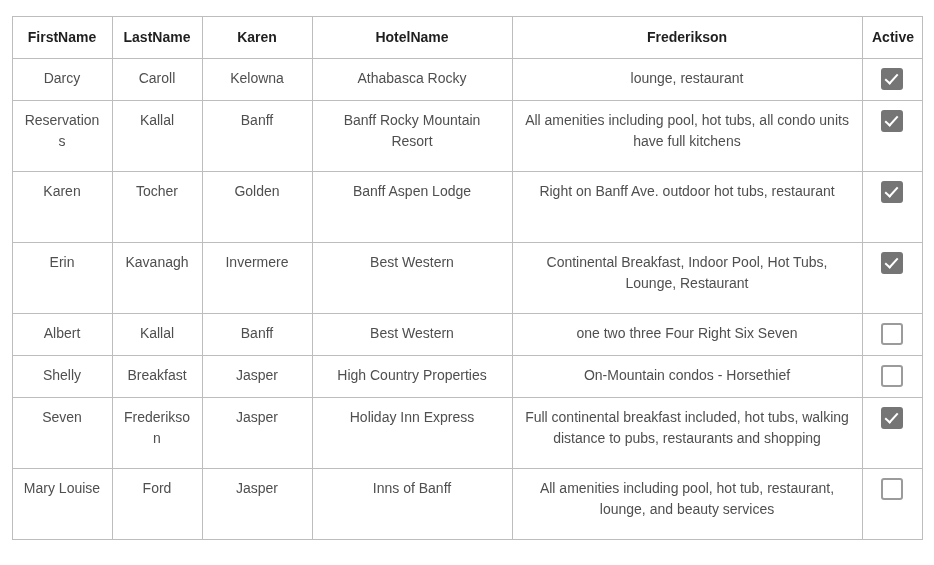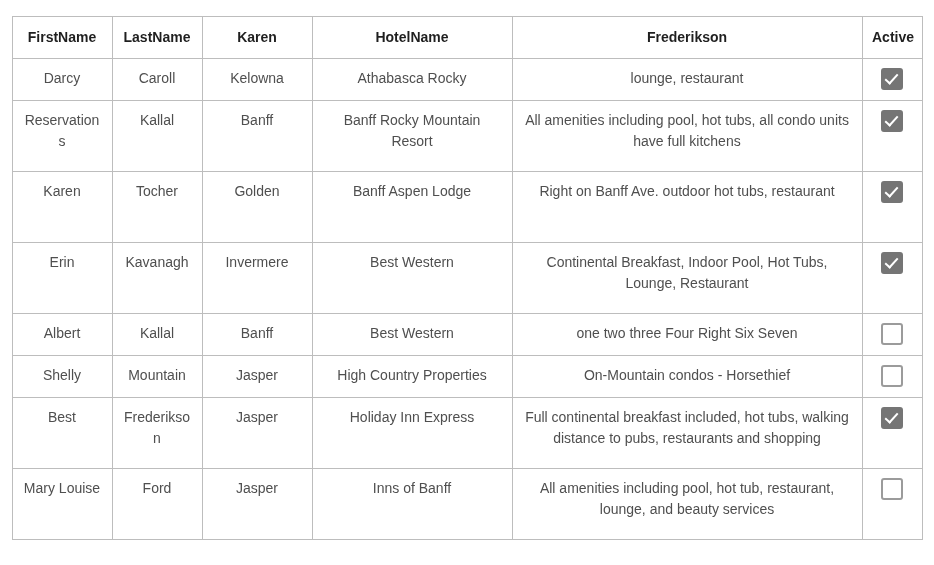--- a/index.html
+++ b/index.html
@@ -163,28 +163,28 @@
           <tr class="r-short">
             <td>Albert</td>
             <td>Kallal</td>
             <td>Banff</td>
             <td>Best Western</td>
             <td>one two three Four Right Six Seven</td>
             <td class="cell-active"><span class="checkbox off"></span></td>
           </tr>
           <tr class="r-short">
             <td>Shelly</td>
-            <td>Mountain</td>
+            <td>Breakfast</td>
             <td>Jasper</td>
             <td>High Country Properties</td>
             <td>On-Mountain condos - Horsethief</td>
             <td class="cell-active"><span class="checkbox off"></span></td>
           </tr>
           <tr class="r-tall">
-            <td>Best</td>
+            <td>Seven</td>
             <td>Frederikson</td>
             <td>Jasper</td>
             <td>Holiday Inn Express</td>
             <td>Full continental breakfast included, hot tubs, walking distance to pubs, restaurants and shopping</td>
             <td class="cell-active"><span class="checkbox on"></span></td>
           </tr>
           <tr class="r-tall">
             <td>Mary Louise</td>
             <td>Ford</td>
             <td>Jasper</td>

